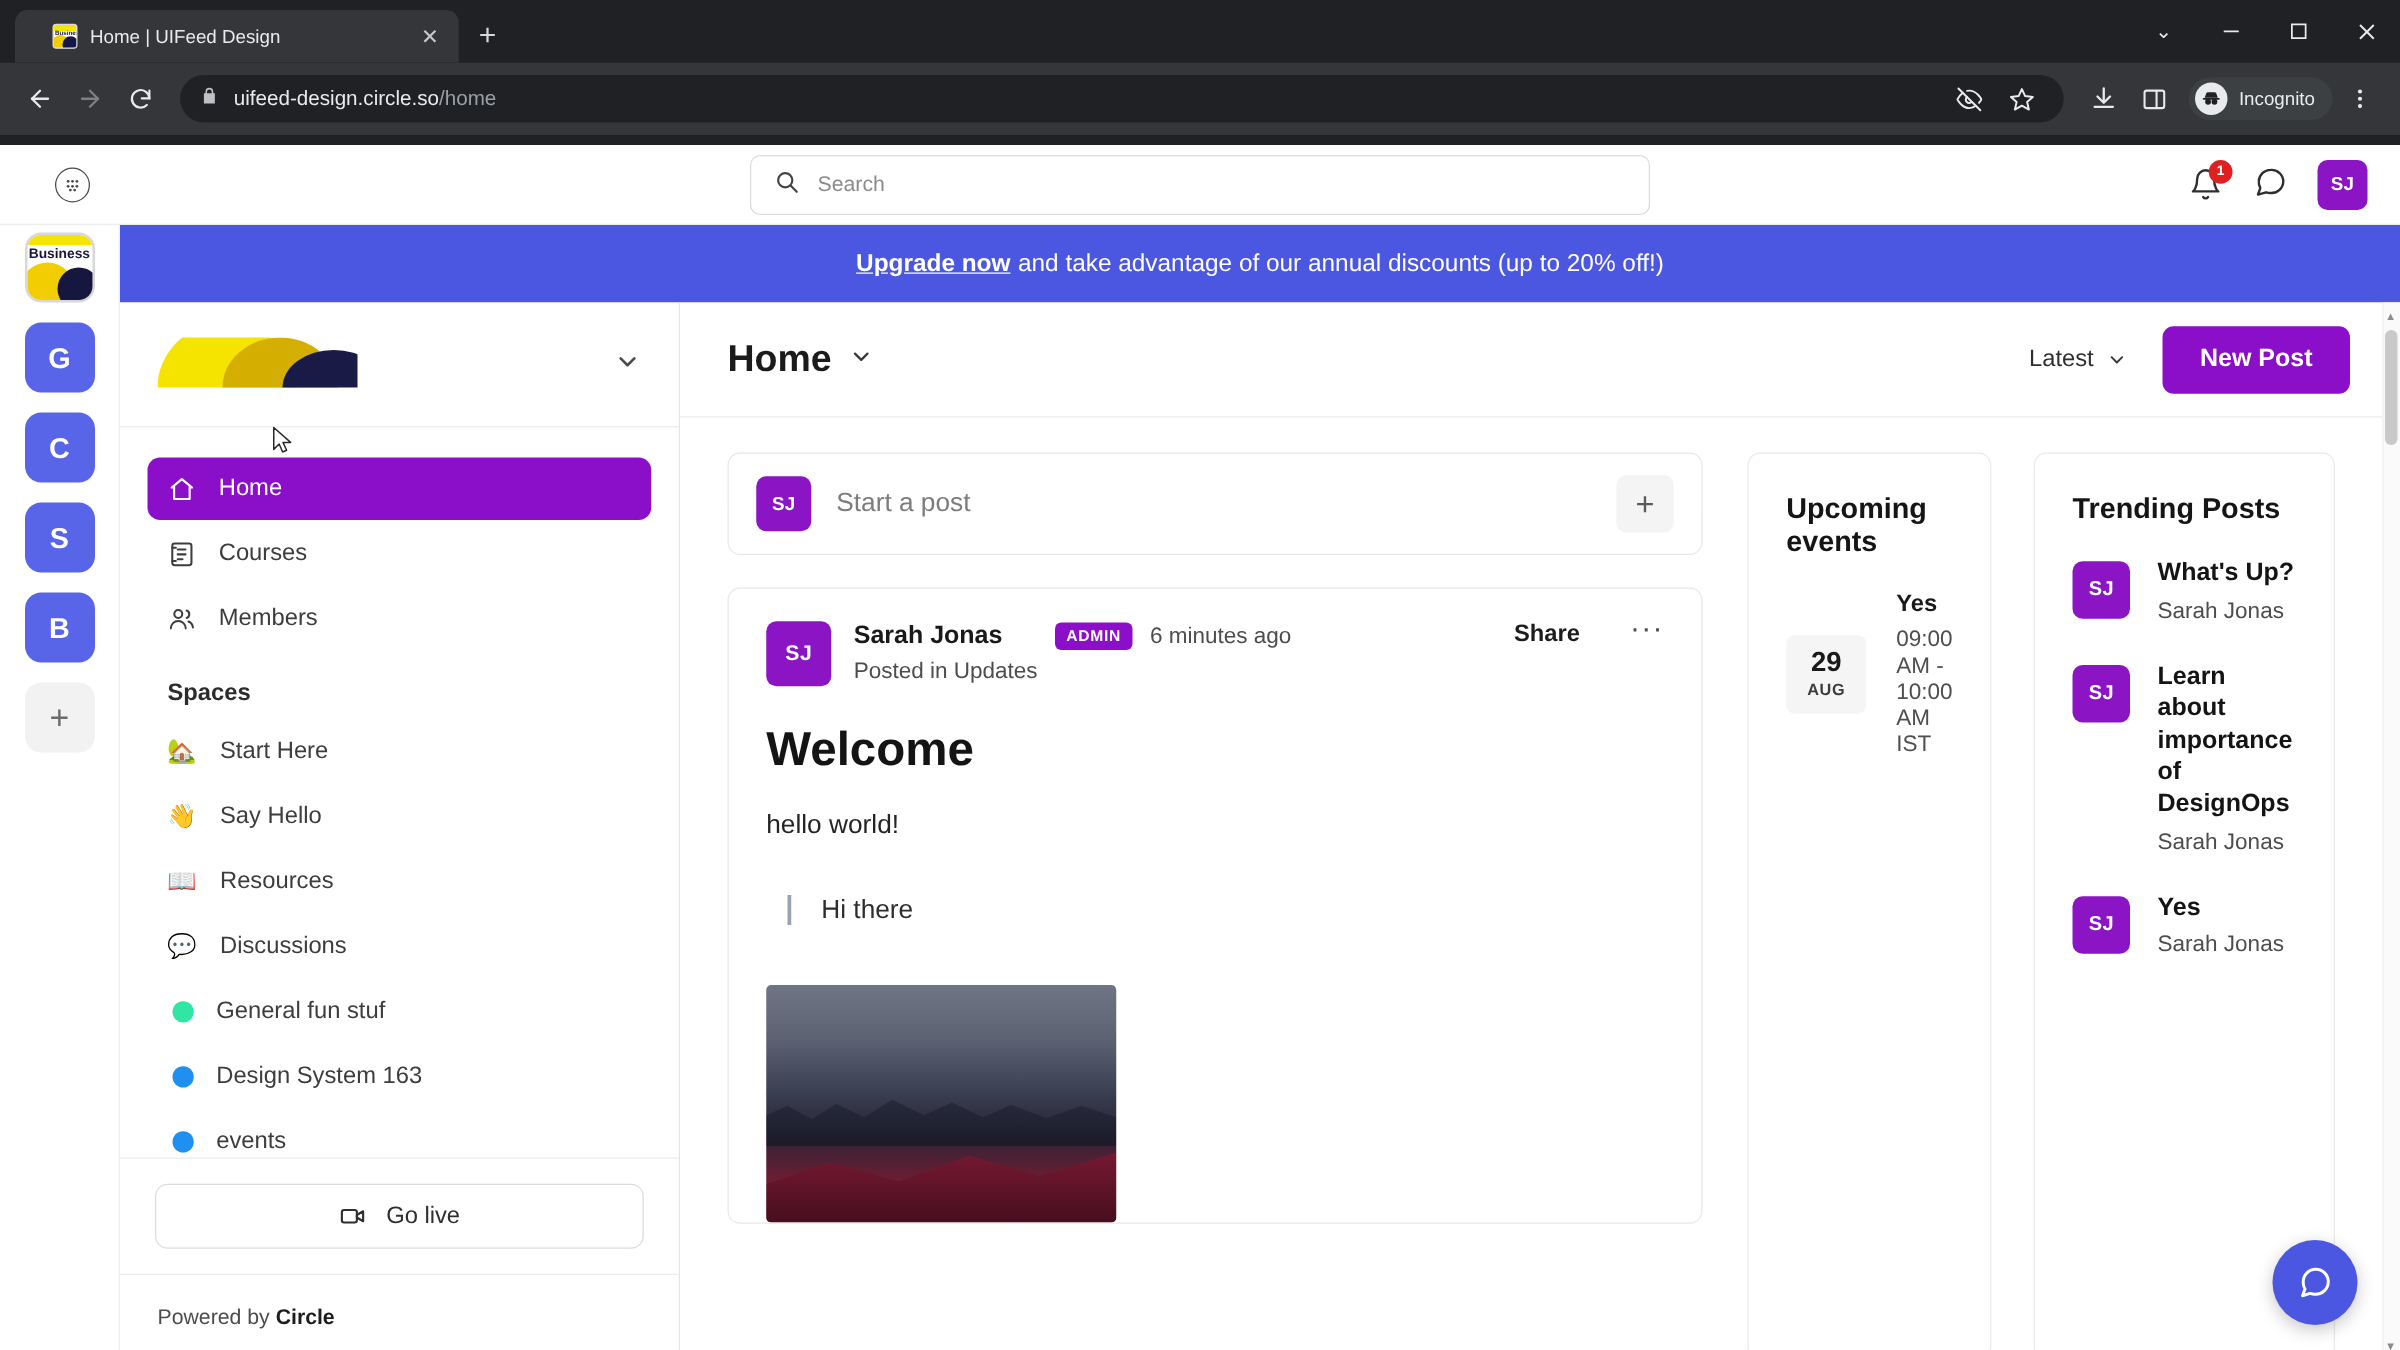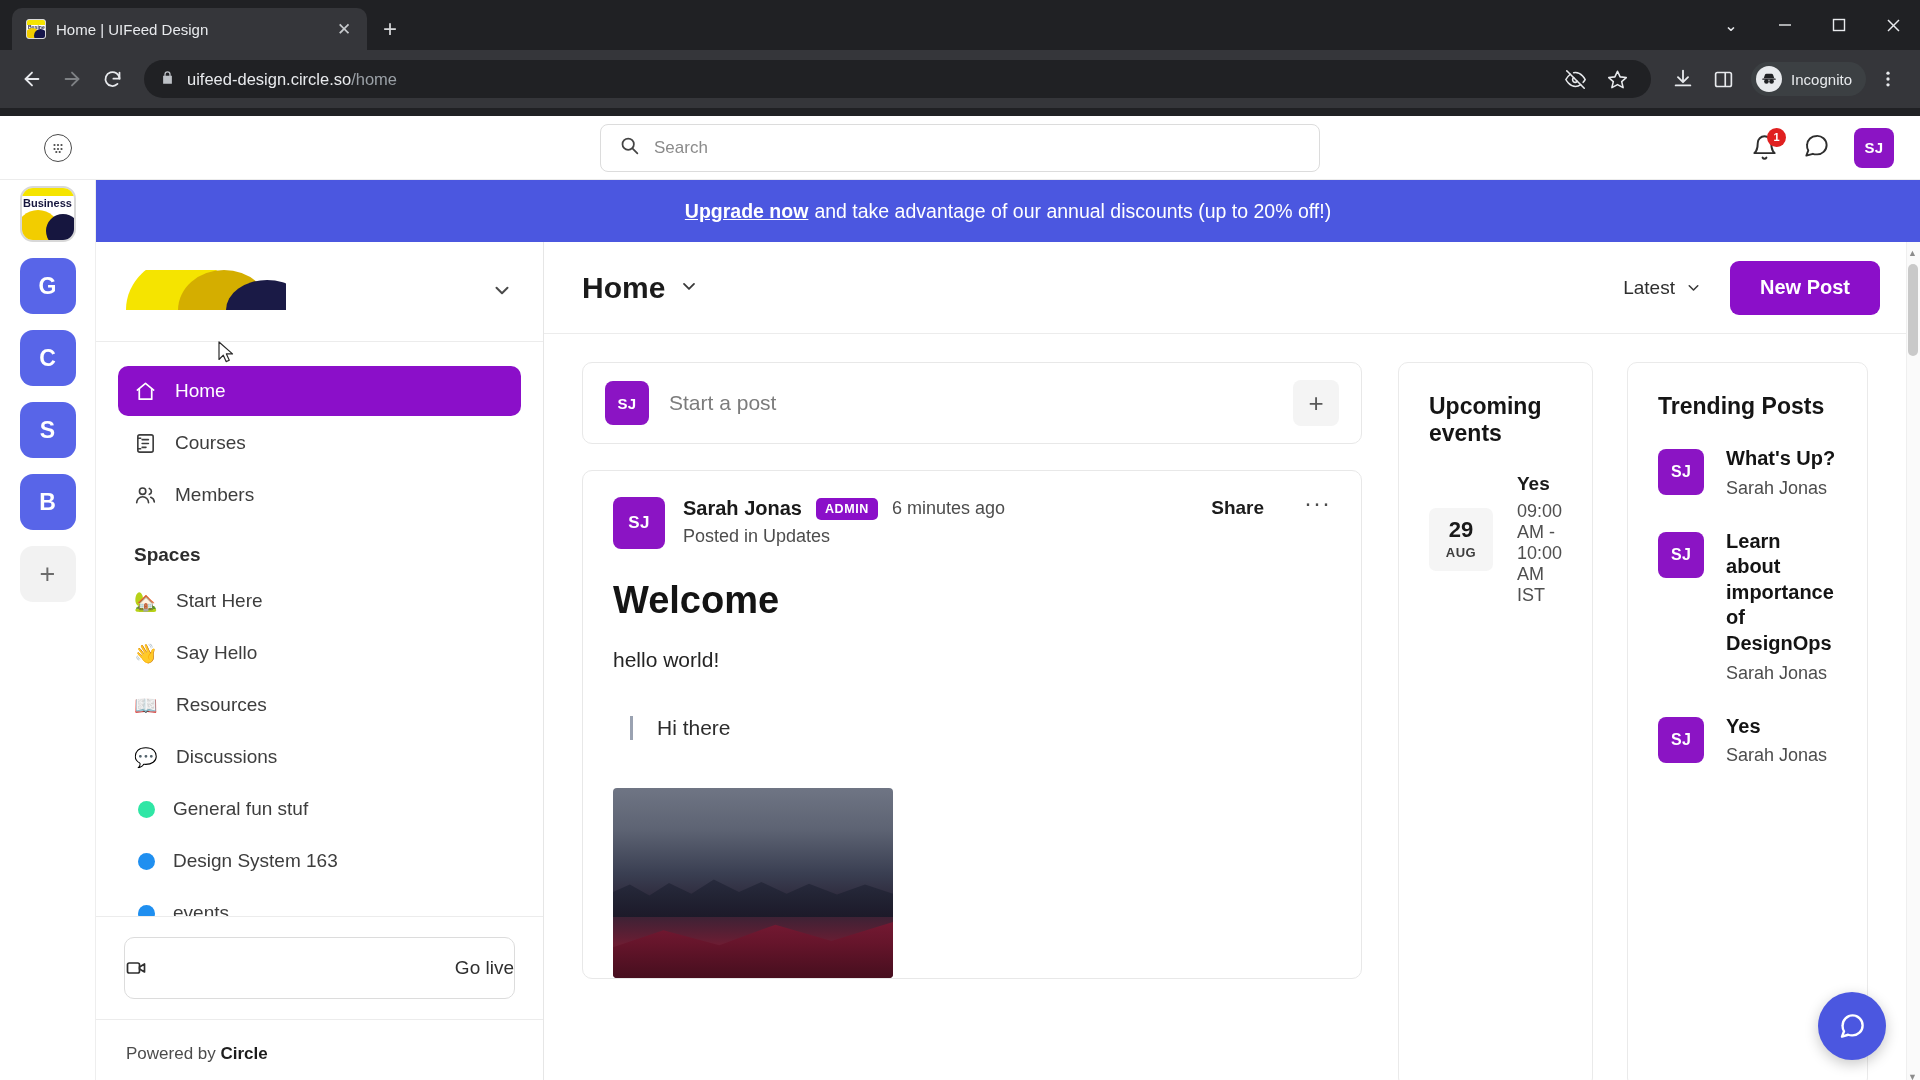--- a/index.html
+++ b/index.html
@@ -14,21 +14,21 @@
   .browser { width: 1920px; height: 1080px; position: relative; background:#202124; }
 
   .tabstrip {
     height: 50px; background:#202124; display:flex; align-items:flex-end;
     padding-left: 12px; position: relative;
   }
   .tab {
     display:flex; align-items:center; gap:10px;
     height: 42px; width: 355px;
     background:#35363a; border-radius: 10px 10px 0 0;
-    padding: 0 12px 0 14px; position: relative;
+    padding: 0 12px 0 30px; position: relative;
   }
   .favicon {
     width: 20px; height: 20px; border-radius: 3px; flex:none;
     background:#fff; position:relative; overflow:hidden;
     border: 1px solid #d9d9d9;
   }
   .favicon .fav-top { position:absolute; left:0; top:0; width:100%; height:5px; background:#f5e400;}
   .favicon .fav-txt { position:absolute; left:1px; top:4px; font-size:5px; font-weight:bold; color:#1b1b3a; }
   .favicon .fav-yellow { position:absolute; left:-2px; bottom:-5px; width:15px; height:15px; border-radius:50%; background:#f2cd00;}
   .favicon .fav-navy { position:absolute; right:-2px; bottom:-4px; width:13px; height:13px; border-radius:50%; background:#16164a;}
@@ -137,22 +137,22 @@
     display:flex; align-items:center; gap:18px; height:50px; padding: 0 16px;
     border-radius:10px; color:#3d3d3d; font-size:19px; cursor:pointer; margin-bottom:2px;
   }
   .nav-item.active { background:#8b0fc9; color:#fff; }
   .nav-item .emoji { font-size:19px; width:24px; text-align:center; flex:none; }
   .nav-item .dot { width:17px; height:17px; border-radius:50%; flex:none; margin-left:4px;}
   .sec-title { font-size:19px; font-weight:bold; color:#2c2c2c; padding:22px 16px 10px 16px; }
 
   .golive-wrap { border-top:1px solid #ececec; padding: 20px 28px; }
   .golive {
-    height:62px; border:1px solid #dcdcdc; border-radius:10px; display:flex;
-    align-items:center; justify-content:space-between; gap:14px; font-size:19px; color:#2f2f2f;
+    height:52px; border:1px solid #dcdcdc; border-radius:10px; display:flex;
+    align-items:center; justify-content:center; gap:14px; font-size:19px; color:#2f2f2f;
     cursor:pointer; background:#fff;
   }
   .powered { border-top:1px solid #ececec; padding: 24px 30px; font-size:17px; color:#4c4c4c; }
   .powered b { color:#1d1d1d; }
 
   
   .main { flex:1; display:flex; flex-direction:column; min-width:0; background:#fff; position:relative; }
   .main-head { height:92px; display:flex; align-items:center; padding: 0 40px 0 38px; border-bottom:1px solid #ececec; }
   .page-title { font-size:30px; font-weight:bold; color:#1b1b1b; }
   .title-caret { margin-left:14px; color:#3a3a3a; cursor:pointer; }
@@ -171,21 +171,21 @@
   .comp-avatar { width:44px; height:44px; font-size:15px; }
   .comp-ph { font-size:21px; color:#7c7c7c; flex:1; }
   .comp-plus { width:46px; height:46px; background:#f4f4f4; border-radius:8px; display:flex; align-items:center; justify-content:center; color:#5a5a5a; font-size:26px; font-weight:300; cursor:pointer;}
 
   .post { padding: 26px 30px 0 30px; overflow:hidden; }
   .post-head { display:flex; align-items:flex-start; gap:18px; }
   .post-avatar { width:52px; height:52px; font-size:17px; }
   .post-meta { flex:1; }
   .meta-top { display:flex; align-items:center; gap:14px; }
   .author { font-size:20px; font-weight:bold; color:#191919; cursor:pointer;}
-  .admin-badge { background:#8b0fc9; color:#fff; font-size:12.5px; font-weight:bold; letter-spacing:.6px; padding:4px 9px; border-radius:5px;}
+  .admin-badge { background:#8b0fc9; color:#fff; font-size:12.5px; font-weight:bold; letter-spacing:.6px; padding:4px 9px; border-radius:5px;margin-left:28px;}
   .ts { font-size:18px; color:#4d4d4d; }
   .posted-in { font-size:18px; color:#4d4d4d; margin-top:6px; }
   .share { font-size:19px; font-weight:bold; color:#1c1c1c; cursor:pointer; margin-right:22px; }
   .dots { color:#4d4d4d; font-size:24px; letter-spacing:1px; cursor:pointer; line-height:.5;}
   .post-title { font-size:38px; font-weight:bold; color:#141414; margin: 30px 0 0 0; }
   .post-text { font-size:21px; color:#242424; margin-top:26px; }
   .quote { border-left:3px solid #9aa2b1; padding-left:24px; margin-top:44px;margin-left:17px; }
   .quote-text { font-size:21px; color:#2d2d2d; }
   .post-img {
     margin-top:48px; width:280px; height:190px; border-radius:4px; overflow:hidden; position:relative;

